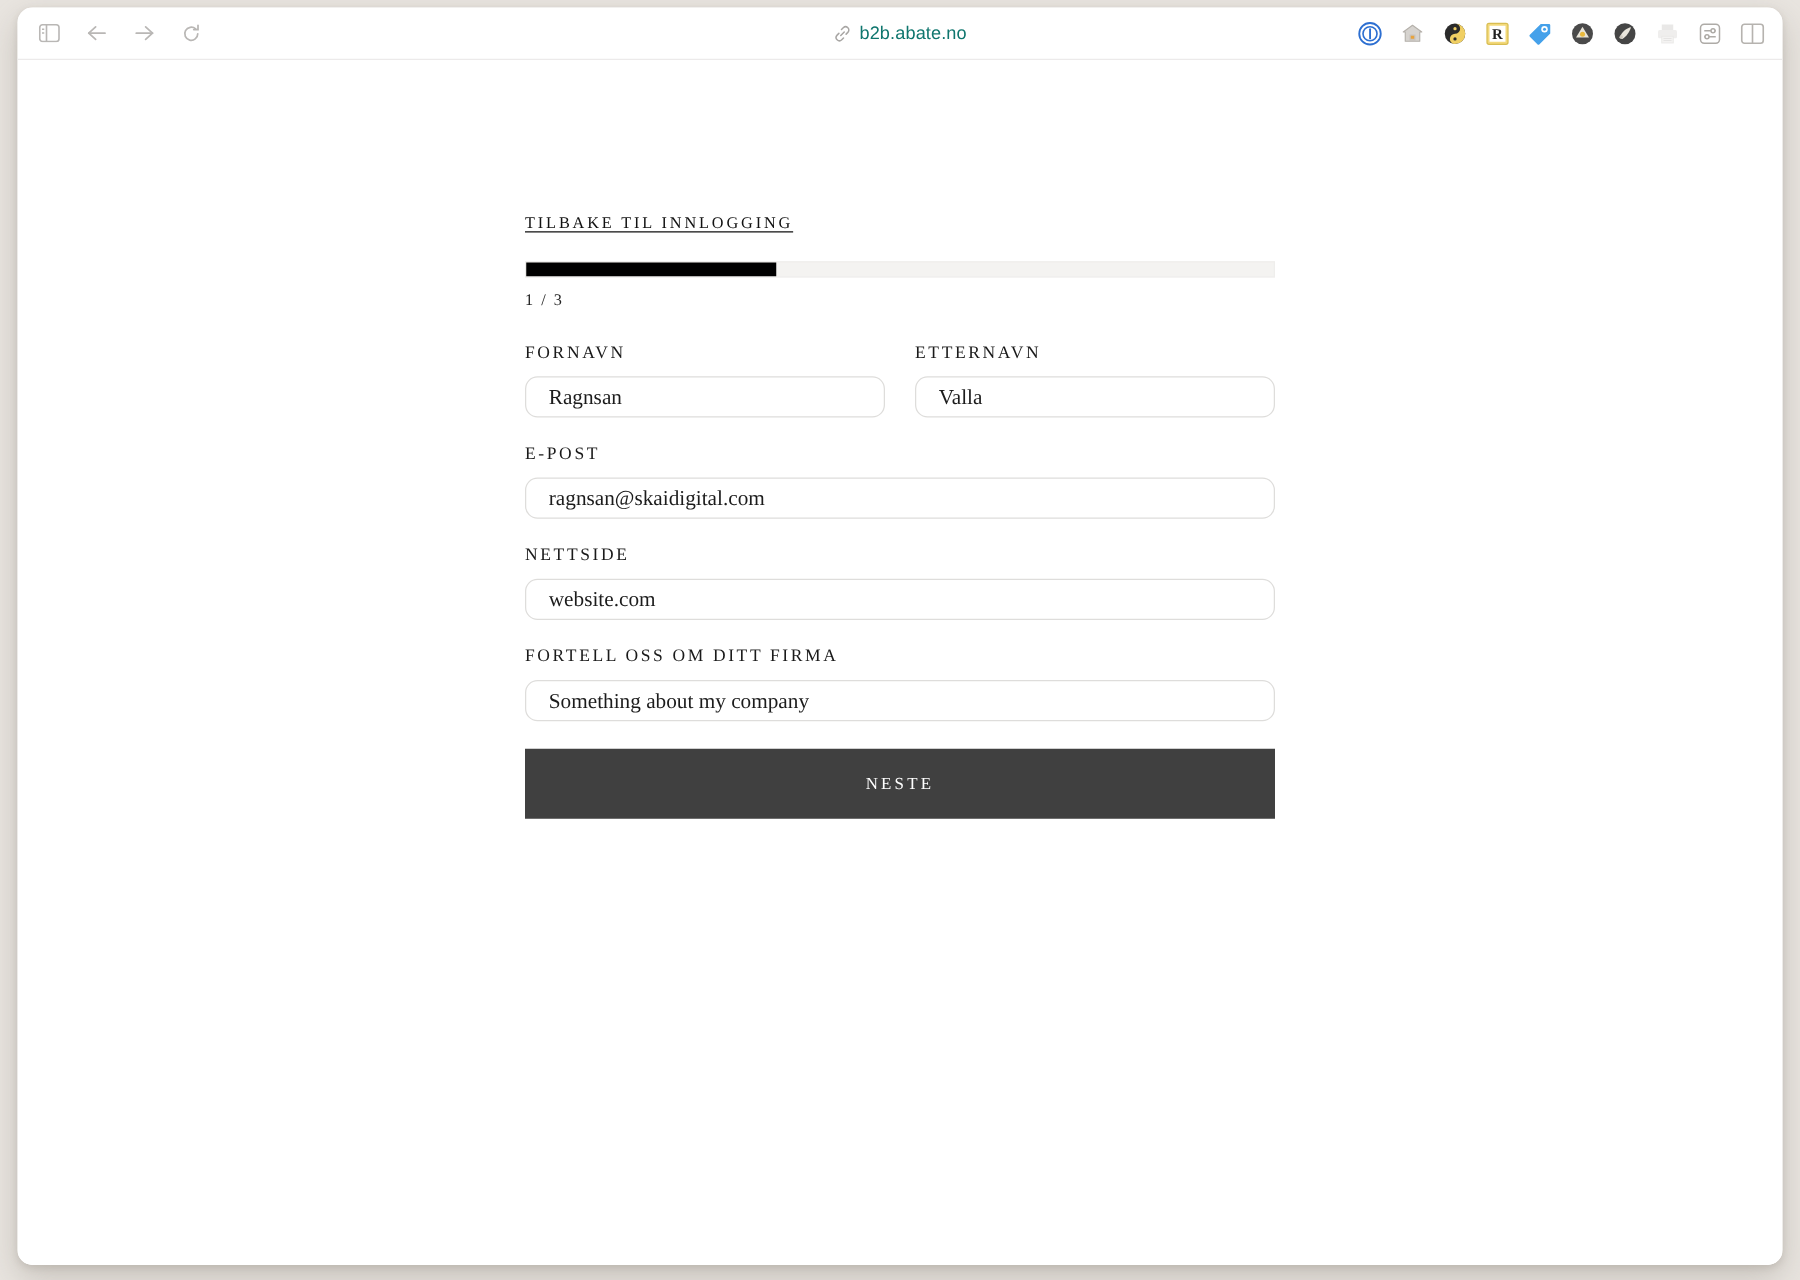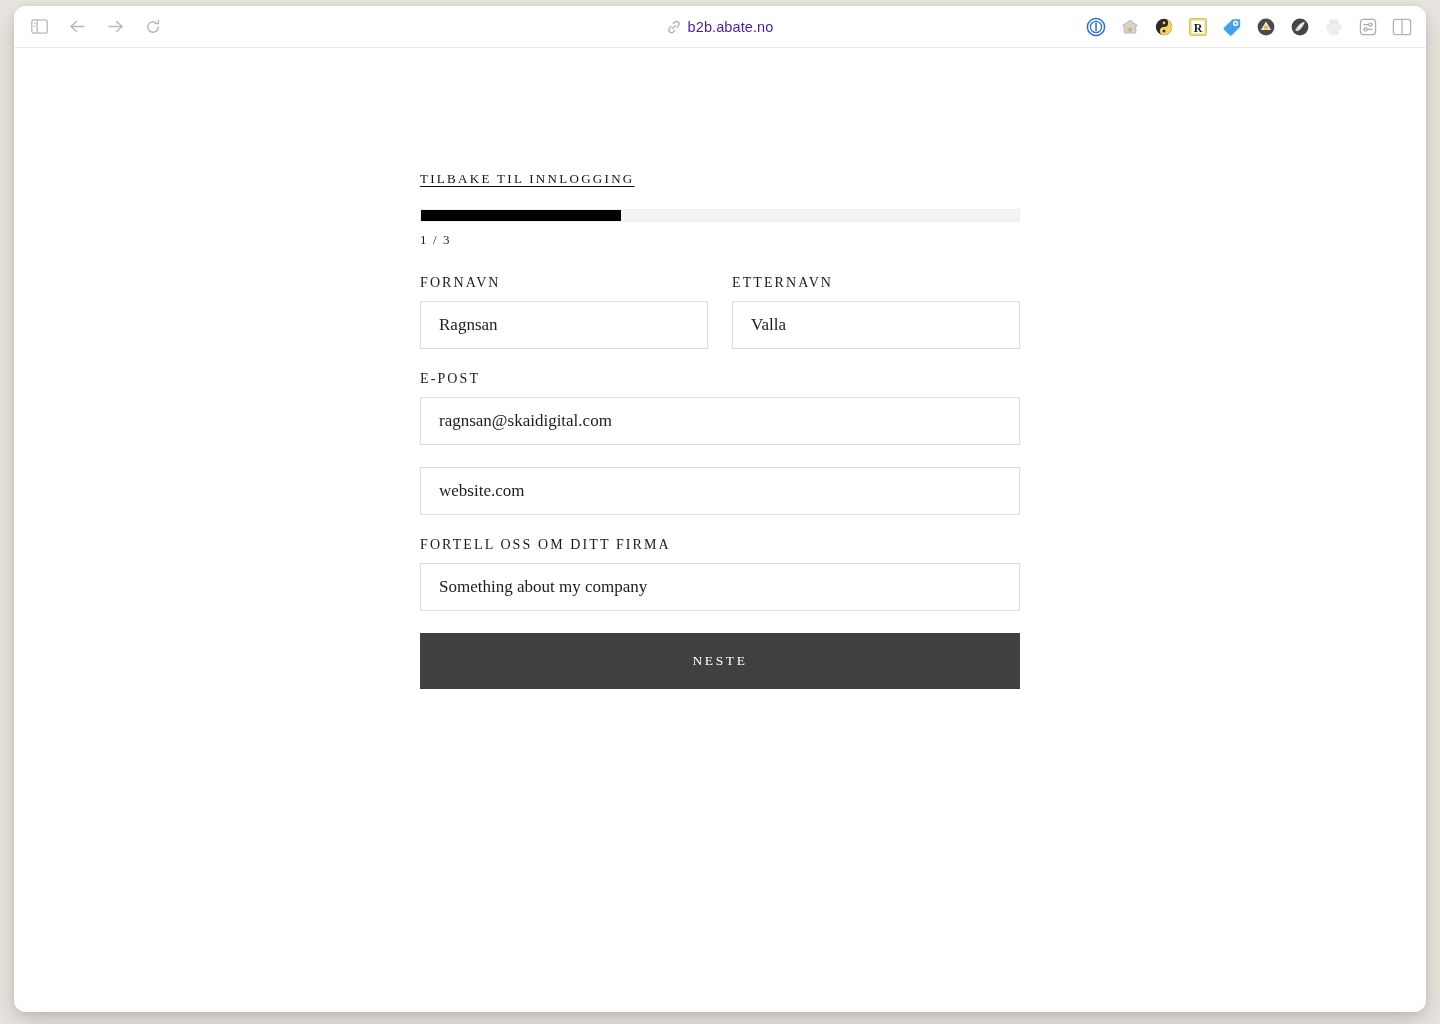--- a/index.html
+++ b/index.html
@@ -75,21 +75,21 @@
     display: flex;
     align-items: center;
     gap: 7px;
     pointer-events: auto;
     padding: 3px 10px;
     border-radius: 6px;
   }
   .url-text {
     font-family: "Liberation Sans", "DejaVu Sans", sans-serif;
     font-size: 14.5px;
-    color: #4c1d95;
+    color: #0f766e;
     letter-spacing: 0.1px;
   }
   .link-glyph { color: #a8a6a4; display:flex; }
 
   .ext-group {
     margin-left: auto;
     display: flex;
     align-items: center;
     gap: 13px;
     z-index: 2;
@@ -164,29 +164,29 @@
     display: block;
     font-size: 14px;
     letter-spacing: 2.1px;
     color: #1a1a1a;
     margin-bottom: 10px;
     white-space: nowrap;
   }
 
   .field-input {
     width: 100%;
-    height: 48px;
+    height: 33px;
     border: 1px solid #dedddb;
     background: #ffffff;
     font-family: "Liberation Serif", "DejaVu Serif", serif;
     font-size: 17px;
     color: #1c1c1c;
     padding: 0 18px;
     outline: none;
-    border-radius: 0;
+    border-radius: 10px;
   }
   .field-input::placeholder { color: #b0aeac; }
 
   .submit-button {
     display: block;
     width: 600px;
     height: 56px;
     margin-top: 21px;
     background: #404040;
     color: #ffffff;
@@ -361,20 +361,21 @@
         <div class="row">
           <div class="field">
             <label class="field-label">E-POST</label>
             <input class="field-input" type="text" value="ragnsan@skaidigital.com" placeholder="E-post" style="">
           </div>
         </div>
 
 
         <div class="row">
           <div class="field full">
+            <label class="field-label">NETTSIDE</label>
             <input class="field-input" type="text" value="website.com" placeholder="Nettside" style="">
           </div>
         </div>
 
         <div class="row">
           <div class="field full">
             <label class="field-label">FORTELL OSS OM DITT FIRMA</label>
             <input class="field-input" type="text" value="Something about my company" placeholder="Fortell oss om ditt firma" style="">
           </div>
         </div>

